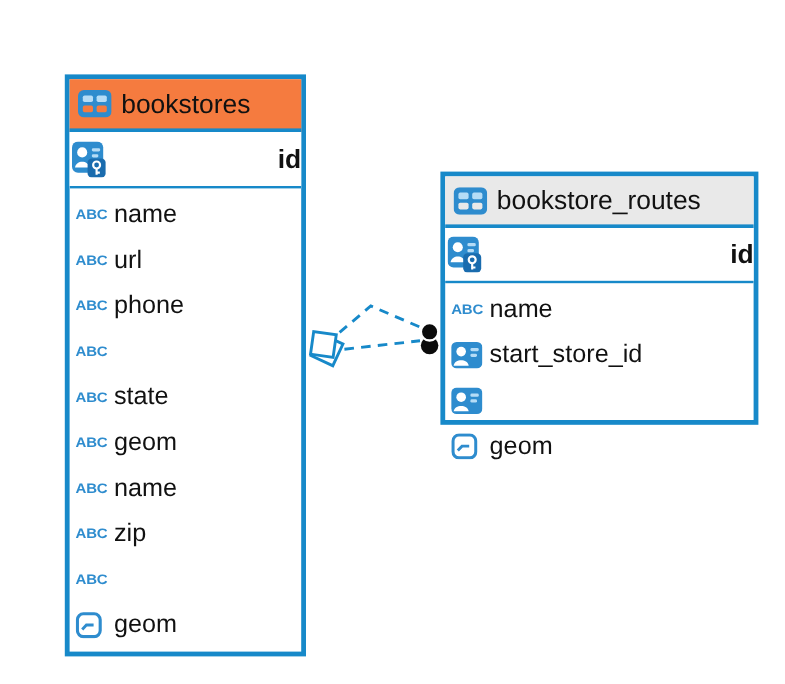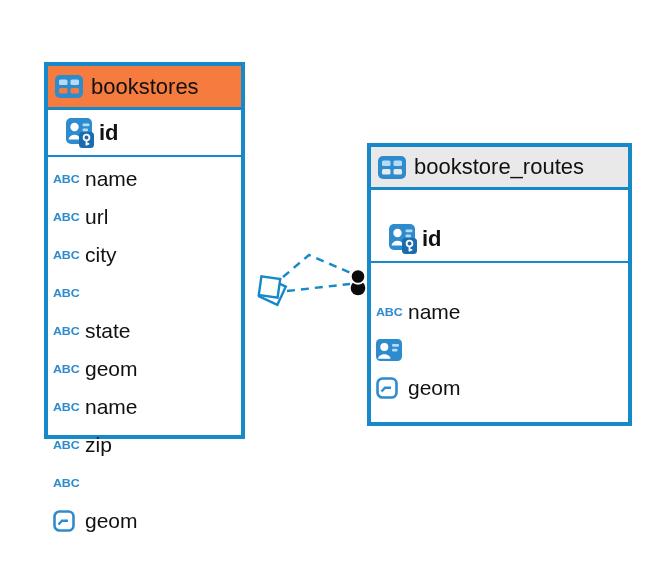--- a/index.html
+++ b/index.html
@@ -19,23 +19,24 @@
     flex:0 0 auto; display:flex; align-items:center; gap:8px;
     padding-left:7px; background:var(--hdr-bg);
     border-bottom:3px solid var(--table-border,#1789c9);
     font-size:22px; white-space:nowrap; overflow:hidden;
   }
   #bookstores .card-header { height:41px; }
   #bookstore-routes .card-header { height:40px; }
 
   .pk-row {
     flex:0 0 auto; display:flex; align-items:center;
-    padding-left:18px; font-size:22px; font-weight:bold;
+    padding-left:2px; font-size:22px; font-weight:bold;
     border-bottom:2px solid var(--table-border,#1789c9);
     background:var(--row-bg,#ffffff);
+    justify-content:space-between;
   }
   #bookstores .pk-row { height:45px; }
   #bookstore-routes .pk-row { height:44px; }
 
   .col-list { flex:1 1 auto; padding-top:3px; }
   .row { height:38px; display:flex; align-items:center; padding-left:5px; font-size:21px; }
   .icn { width:32px; flex:0 0 32px; display:flex; align-items:center; justify-content:flex-start; }
   .pk-row .icn { width:33px; flex-basis:33px; }
   .abc {
     font-weight:bold; font-size:12.5px; letter-spacing:-0.2px;
@@ -43,21 +44,21 @@
   }
   .col-name, .title-text, .pk-name { white-space:nowrap; }
 
   #relations { position:absolute; left:0; top:0; width:654px; height:570px; pointer-events:none; z-index:5; }
 </style>
 </head>
 <body>
 
 <div id="canvas">
 
-  <div class="card selected" id="bookstores" style="left:44px; top:62px; width:201px; height:377px;">
+  <div class="card selected" id="bookstores" style="left:54px; top:62px; width:201px; height:485px;">
     <div class="card-header">
       <span class="icn" style="width:auto;flex-basis:auto">
         <svg width="28" height="23" viewBox="0 0 28 23">
           <rect width="28" height="23" rx="5" style="fill:var(--icon-blue,#2e8cce)"></rect>
           <rect x="4" y="4.5" width="8.5" height="5.5" rx="1.5" style="fill:var(--icon-cell,#b5dcf6)"></rect>
           <rect x="15.5" y="4.5" width="8.5" height="5.5" rx="1.5" style="fill:var(--icon-cell,#b5dcf6)"></rect>
           <rect x="4" y="13" width="8.5" height="5.5" rx="1.5" style="fill:var(--hdr-bg,#f57b3f)"></rect>
           <rect x="15.5" y="13" width="8.5" height="5.5" rx="1.5" style="fill:var(--hdr-bg,#f57b3f)"></rect>
         </svg>
       </span>
@@ -90,21 +91,21 @@
       <div class="row">
         <span class="icn">
             <span class="abc">ABC</span>
           </span>
         <span class="col-name">url</span>
       </div>
       <div class="row">
         <span class="icn">
             <span class="abc">ABC</span>
           </span>
-        <span class="col-name">city</span>
+        <span class="col-name">phone</span>
       </div>
       <div class="row">
         <span class="icn">
             <span class="abc">ABC</span>
           </span>
       </div>
       <div class="row">
         <span class="icn">
             <span class="abc">ABC</span>
           </span>
@@ -138,21 +139,21 @@
           <svg width="22" height="22" viewBox="0 0 22 22">
             <rect x="1.5" y="1.5" width="19" height="19" rx="5" style="fill:#ffffff;stroke:var(--icon-blue,#2e8cce)" stroke-width="2.6"></rect>
             <path d="M5.5 14.5 L9 10.8 L15 10.8" style="stroke:var(--icon-blue,#2e8cce)" fill="none" stroke-width="2.4"></path>
           </svg>
         </span>
         <span class="col-name">geom</span>
       </div>
     </div>
   </div>
 
-  <div class="card" id="bookstore-routes" style="left:367px; top:143px; width:265px; height:283px;gap:27px;">
+  <div class="card" id="bookstore-routes" style="left:367px; top:143px; width:265px; height:211px;">
     <div class="card-header">
       <span class="icn" style="width:auto;flex-basis:auto">
         <svg width="28" height="23" viewBox="0 0 28 23">
           <rect width="28" height="23" rx="5" style="fill:var(--icon-blue,#2e8cce)"></rect>
           <rect x="4" y="4.5" width="8.5" height="5.5" rx="1.5" style="fill:var(--icon-cell,#b5dcf6)"></rect>
           <rect x="15.5" y="4.5" width="8.5" height="5.5" rx="1.5" style="fill:var(--icon-cell,#b5dcf6)"></rect>
           <rect x="4" y="13" width="8.5" height="5.5" rx="1.5" style="fill:var(--hdr-bg,#e9e9e9)"></rect>
           <rect x="15.5" y="13" width="8.5" height="5.5" rx="1.5" style="fill:var(--hdr-bg,#e9e9e9)"></rect>
         </svg>
       </span>
@@ -174,20 +175,32 @@
       </span>
       <span class="pk-name">id</span>
     </div>
 
     <div class="col-list">
       <div class="row">
         <span class="icn">
             <span class="abc">ABC</span>
           </span>
         <span class="col-name">name</span>
+      </div>
+      <div class="row">
+        <span class="icn">
+          <svg width="26" height="22" viewBox="0 0 26 22">
+            <rect width="26" height="22" rx="4.5" style="fill:var(--icon-blue,#2e8cce)"></rect>
+            <circle cx="8.3" cy="8" r="4" fill="#ffffff"></circle>
+            <path d="M2 19.8 C3 13.8 13.6 13.8 14.6 19.8 Z" fill="#ffffff"></path>
+            <rect x="16" y="5" width="7" height="2.7" rx="1.2" style="fill:var(--icon-cell,#b5dcf6)"></rect>
+            <rect x="16" y="9.8" width="5.5" height="2.7" rx="1.2" style="fill:var(--icon-cell,#b5dcf6)"></rect>
+          </svg>
+        </span>
+        <span class="col-name">start_store_id</span>
       </div>
       <div class="row">
         <span class="icn">
           <svg width="26" height="22" viewBox="0 0 26 22">
             <rect width="26" height="22" rx="4.5" style="fill:var(--icon-blue,#2e8cce)"></rect>
             <circle cx="8.3" cy="8" r="4" fill="#ffffff"></circle>
             <path d="M2 19.8 C3 13.8 13.6 13.8 14.6 19.8 Z" fill="#ffffff"></path>
             <rect x="16" y="5" width="7" height="2.7" rx="1.2" style="fill:var(--icon-cell,#b5dcf6)"></rect>
             <rect x="16" y="9.8" width="5.5" height="2.7" rx="1.2" style="fill:var(--icon-cell,#b5dcf6)"></rect>
           </svg>

